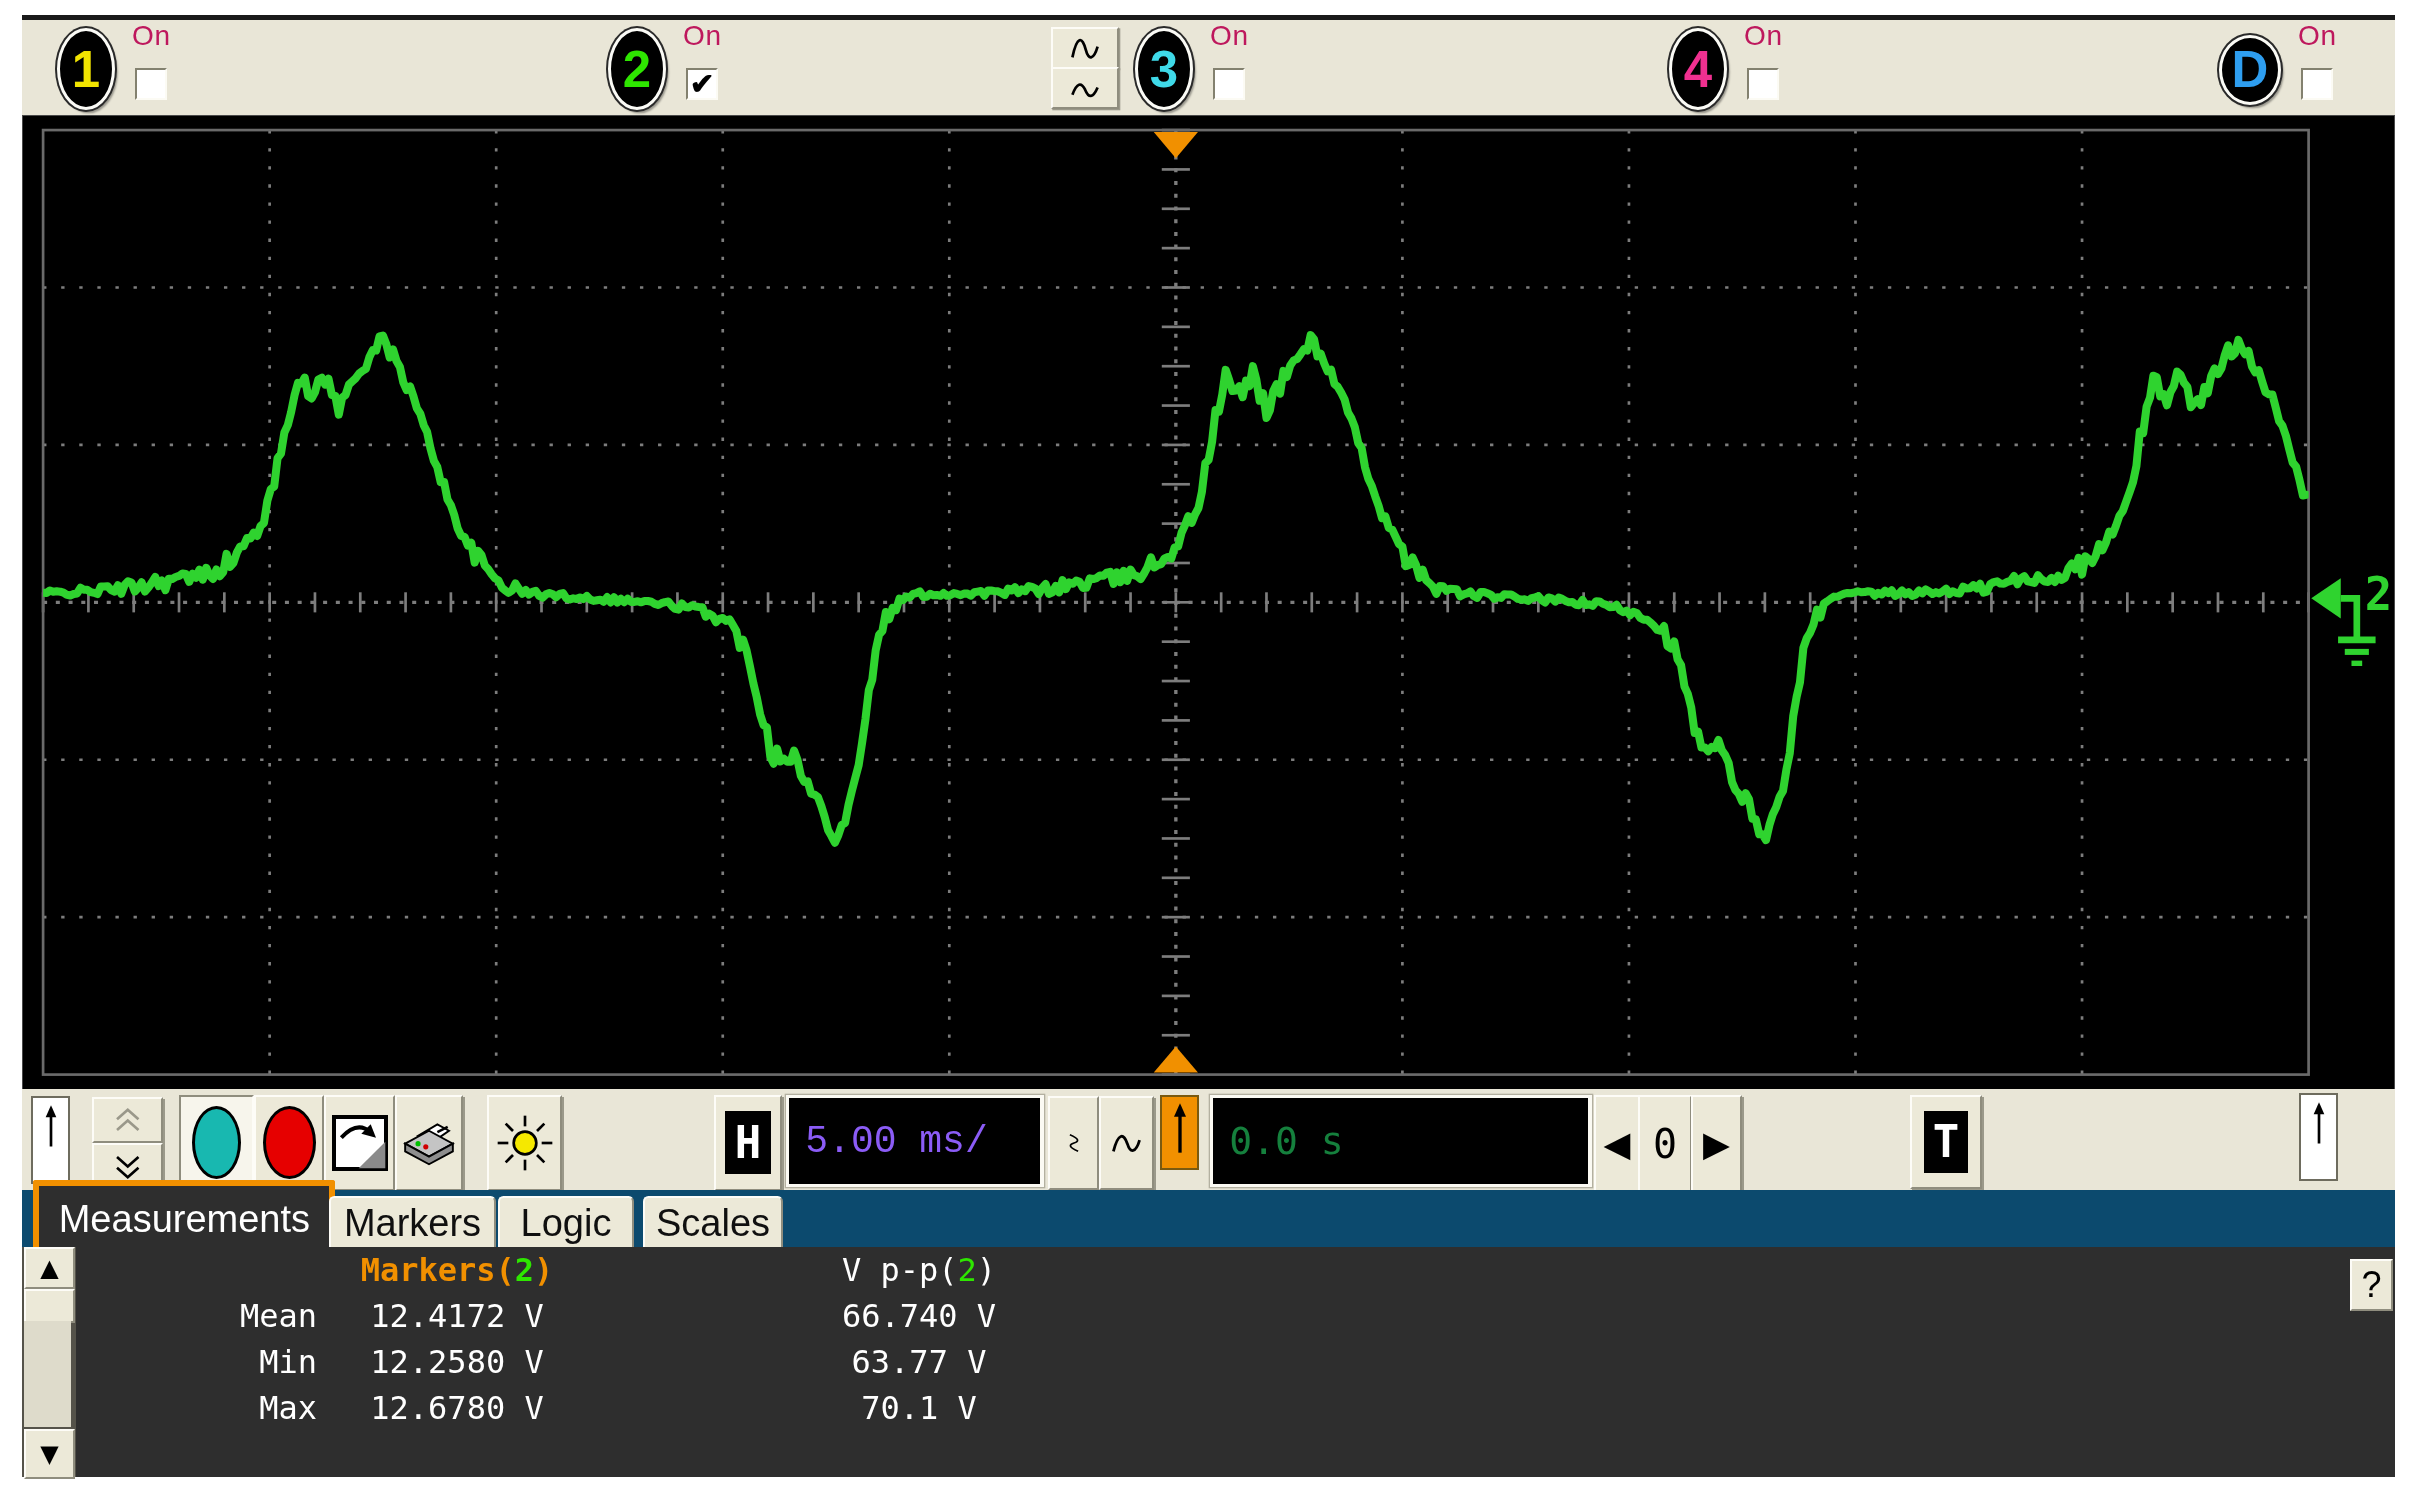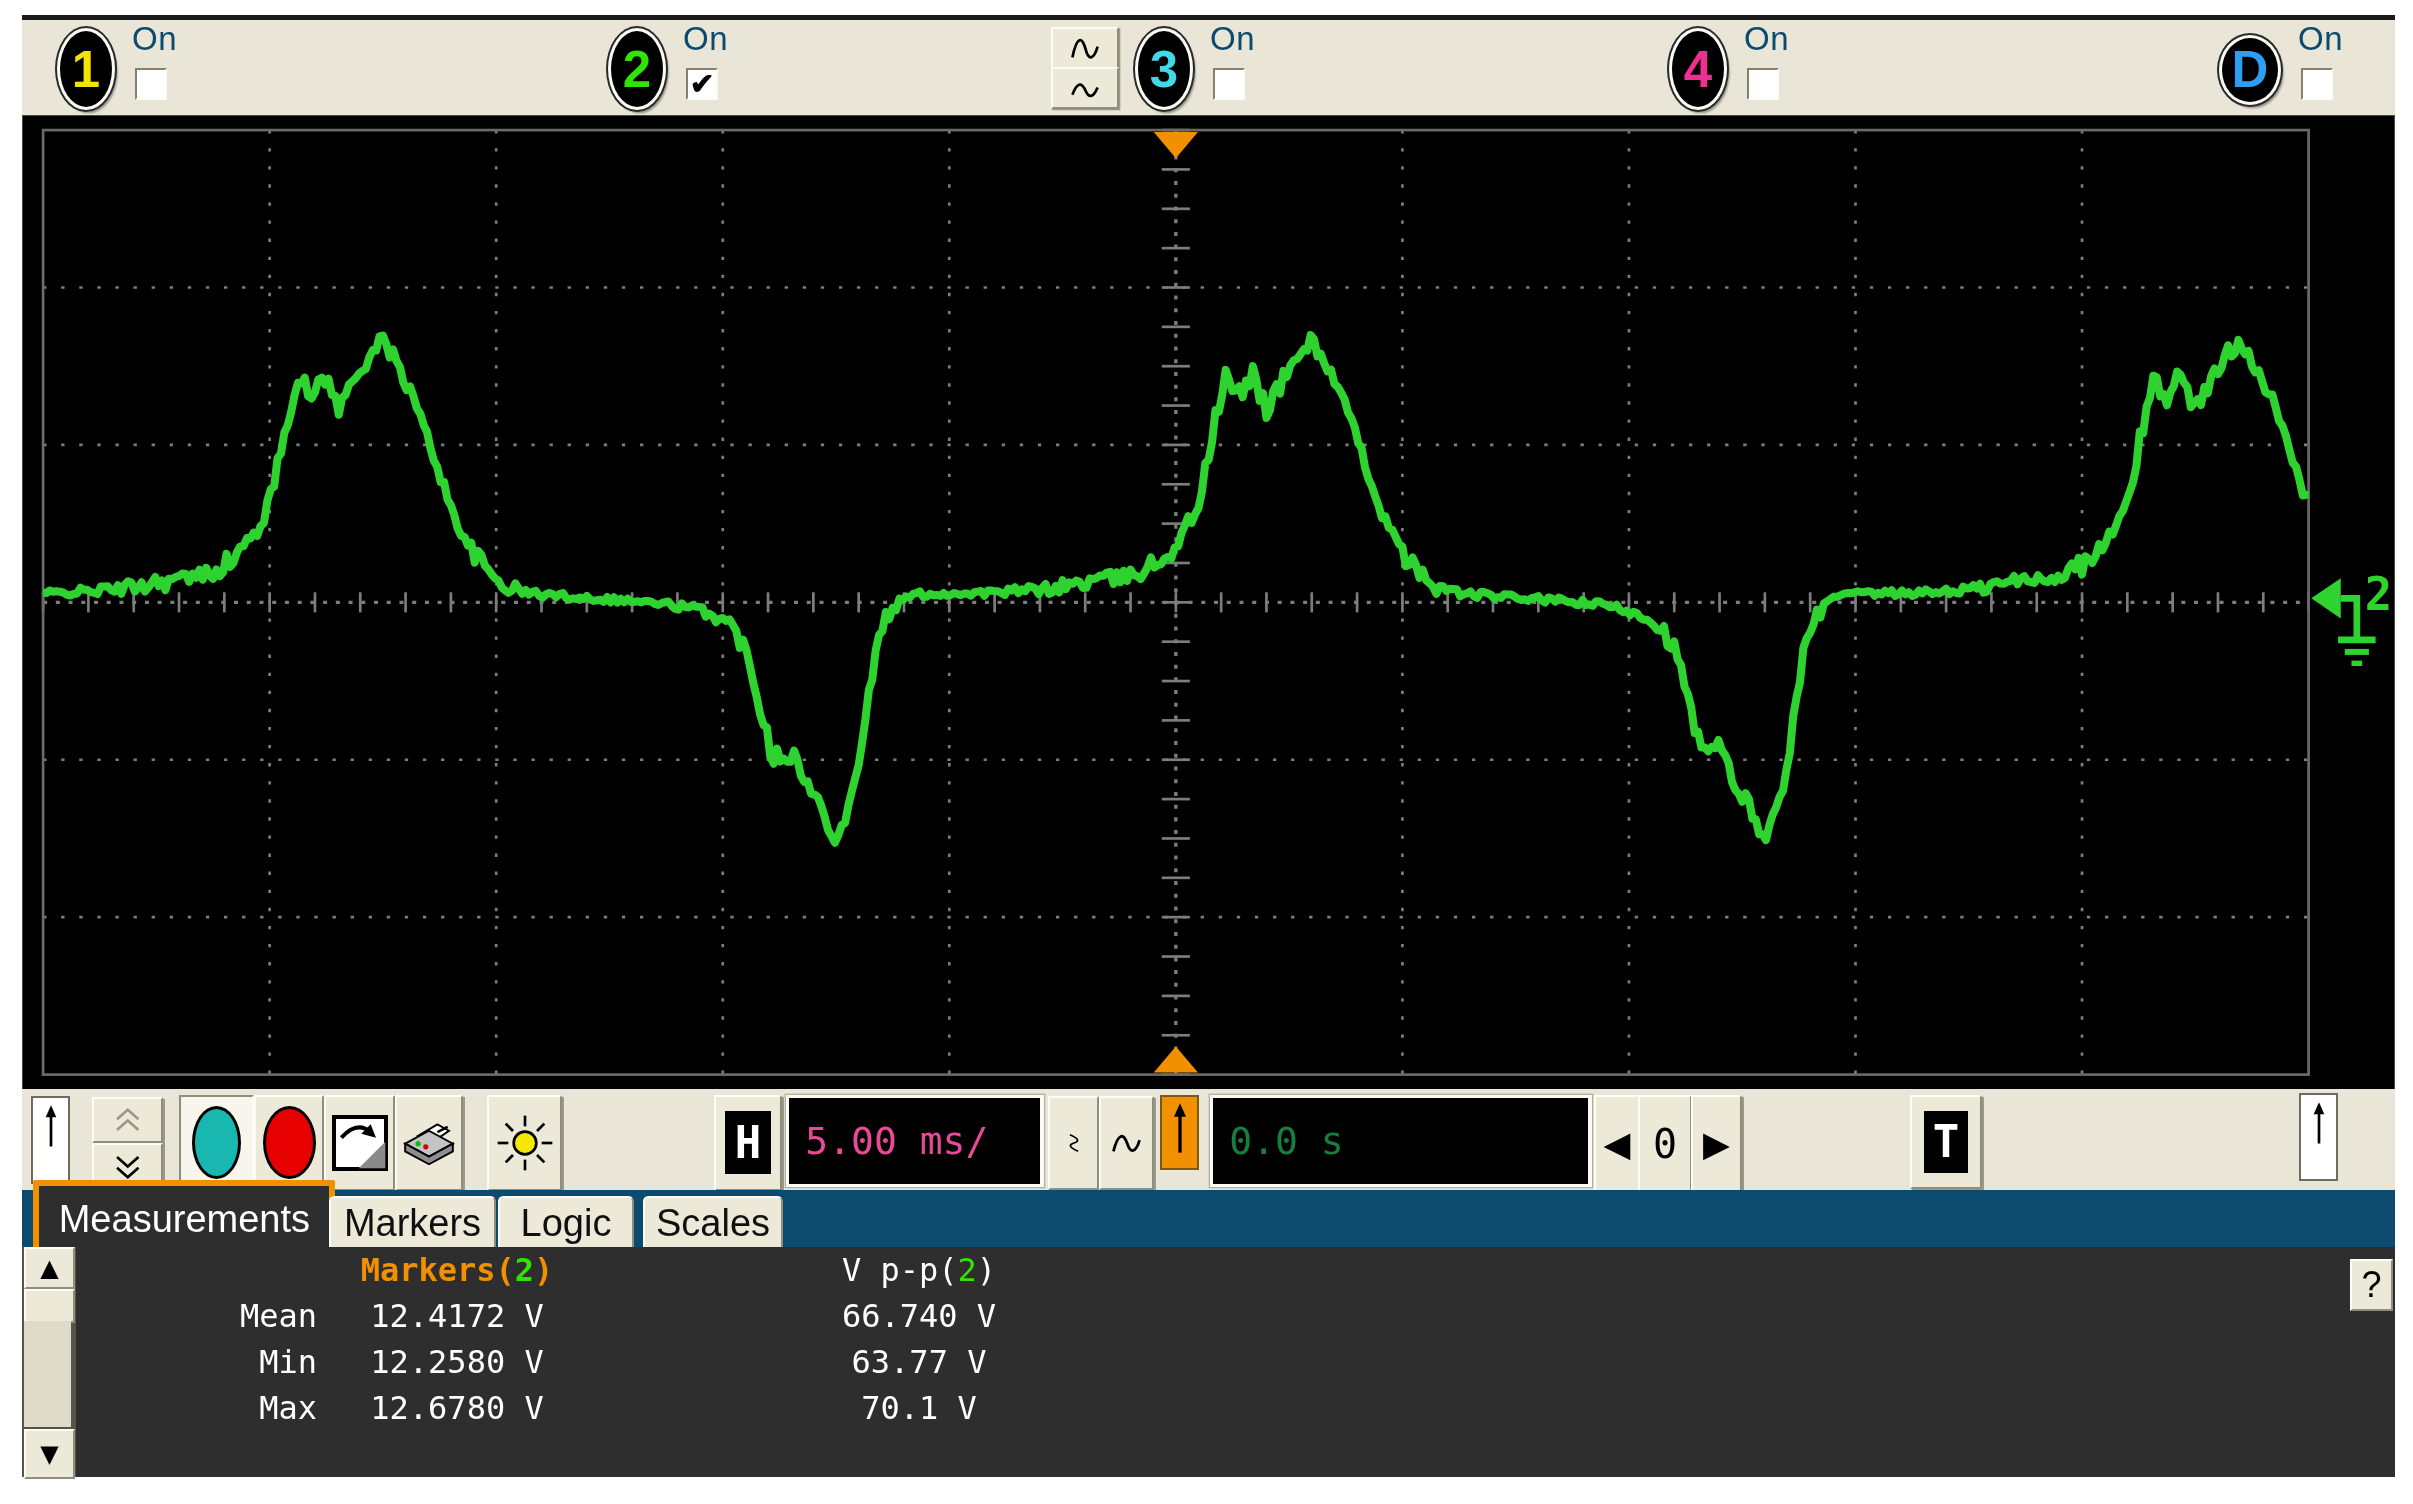--- a/index.html
+++ b/index.html
@@ -8,21 +8,21 @@
   .app{position:absolute;left:22px;top:15.4px;width:2373px;height:1462px;background:#e9e6d7;}
   .topstrip{position:absolute;left:0;top:0;width:100%;height:4.7px;background:#1a1a1a;}
 
   
   .chbar{position:absolute;left:0;top:4.7px;width:100%;height:95px;background:#e9e6d7;}
   .chgroup{position:absolute;top:0;height:95px;}
   .chellipse{position:absolute;width:52px;height:76px;background:#000;border-radius:50%;
      border:3.3px solid #fbfbf6;box-shadow:0 0 0 2px #2a2a2a,2.7px 3.3px 2px rgba(0,0,0,.35);
      display:flex;align-items:center;justify-content:center;font-weight:bold;font-size:51px;}
   .chellipse.digital{width:56px;height:64px;}
-  .onlabel{position:absolute;top:0px;font-size:33px;color:#0c4a6e;letter-spacing:0.7px;}
+  .onlabel{position:absolute;top:0px;font-size:28px;color:#be185d;letter-spacing:0.7px;}
   .checkbox{position:absolute;top:48px;width:28px;height:28px;background:#fff;
      border:2.7px solid;border-color:#83816f #fcfbf4 #fcfbf4 #83816f;
      display:flex;align-items:center;justify-content:center;
      font-size:29.5px;font-weight:bold;color:#000;line-height:1;}
   .valwrap{position:absolute;background:#fbfaf3;padding:3.3px;box-shadow:0 0 0 1.3px #b3b0a0;}
   .valfield{background:#000;width:100%;height:100%;display:flex;align-items:center;
      font-family:"DejaVu Sans Mono",monospace;font-size:38px;padding-left:16px;box-sizing:border-box;}
   .spinbtn{position:absolute;background:#ece9d8;border:2.7px solid;
      border-color:#fdfcf7 #8f8d7e #8f8d7e #fdfcf7;box-shadow:1.3px 1.3px 0 #9b998a;
      display:flex;align-items:center;justify-content:center;}
@@ -304,21 +304,21 @@
             <line x1="63" y1="27" x2="74" y2="16"></line>
         </g>
       </svg>
     </div>
 
     <div class="btn" style="left:692px;top:5.4px;width:64px;height:92px;">
       <div class="blkletter" style="width:46px;height:63px;">H</div>
     </div>
     <div class="valwrap" style="left:764px;top:5.4px;width:251px;height:86px;">
       <div class="valfield">
-          <span style="color:#ec4899;">5.00 ms/</span>
+          <span style="color:#8b5cf6;font-family:Liberation Mono, monospace;">5.00 ms/</span>
         </div>
     </div>
     <div class="btn" style="left:1026px;top:6.7px;width:47px;height:90px;">
       <svg class="iconsvg" width="20" height="38" viewBox="0 0 34 30" style="transform:rotate(90deg);">
         <path d="M3,22 C10,6 14,6 17,15 C20,24 24,24 31,8" fill="none" stroke="#000" stroke-width="3"></path>
       </svg>
     </div>
     <div class="btn" style="left:1077px;top:6.7px;width:51px;height:90px;">
       <svg class="iconsvg" width="39" height="28" viewBox="0 0 34 30">
         <path d="M3,24 C8,4 14,4 18,16 C21,26 27,26 31,12" fill="none" stroke="#000" stroke-width="3"></path>

